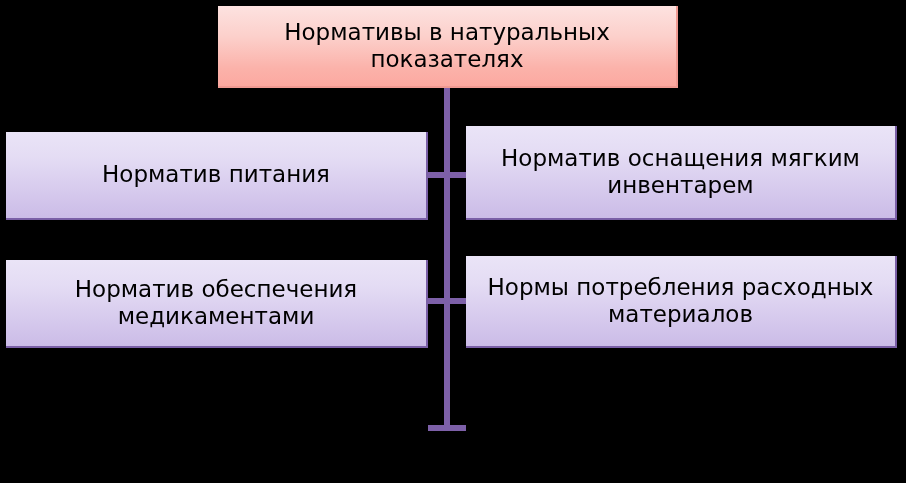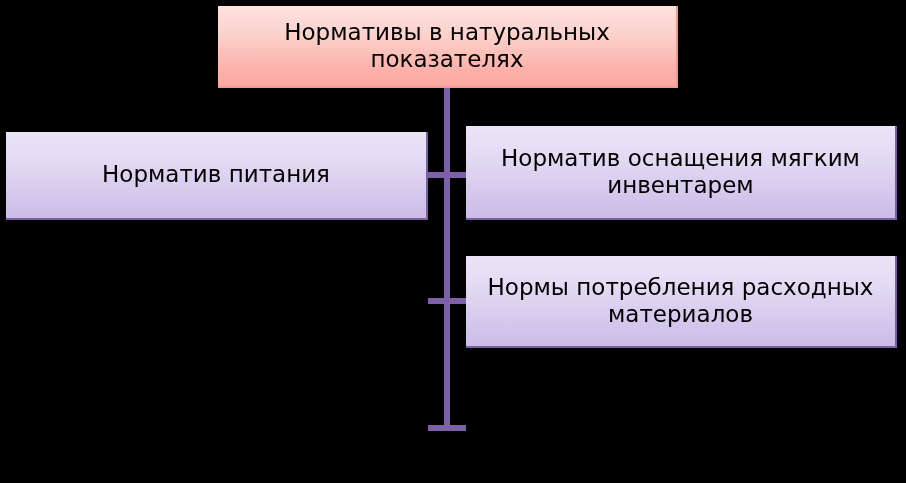--- a/index.html
+++ b/index.html
@@ -77,20 +77,23 @@
   </div>
 
   <div class="node branch left" style="left:6px; top:132px; width:422px; height:88px;">
     <span class="node-text">Норматив питания</span>
   </div>
 
   <div class="node branch right" style="left:466px; top:126px; width:431px; height:94px;">
     <span class="node-text">Норматив оснащения мягким инвентарем</span>
   </div>
 
+  <div class="node branch left" style="left:6px; top:260px; width:422px; height:88px;">
+    <span class="node-text">Норматив обеспечения медикаментами</span>
+  </div>
 
   <div class="node branch right" style="left:466px; top:256px; width:431px; height:92px;">
     <span class="node-text">Нормы потребления расходных материалов</span>
   </div>
 
 
 
 </div>
 
 </body></html>

